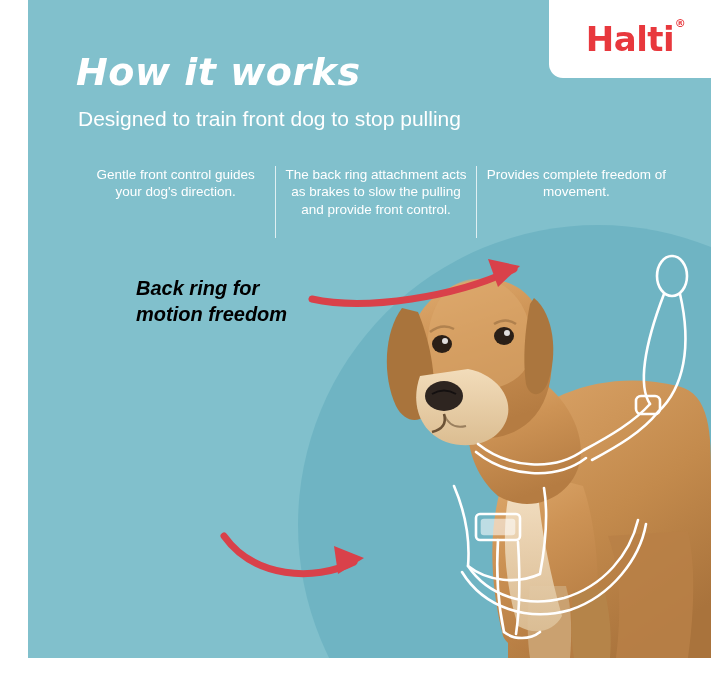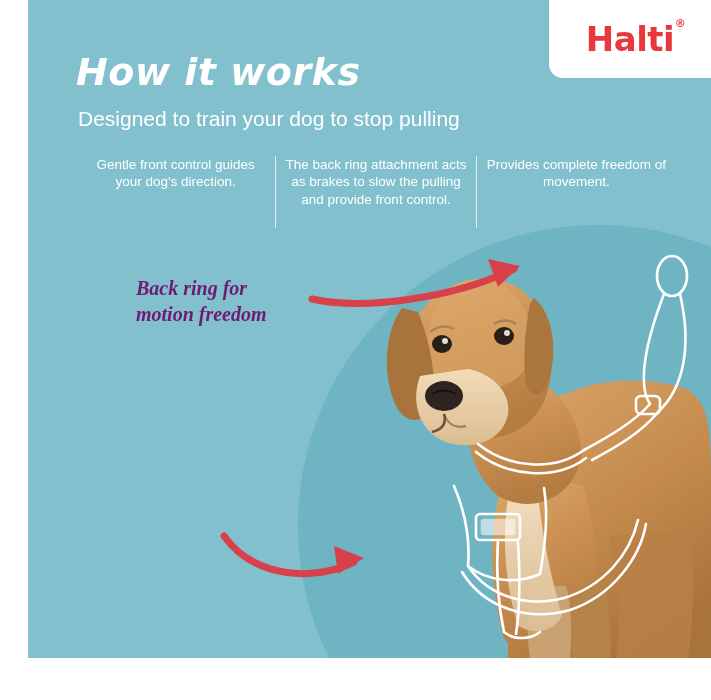--- a/index.html
+++ b/index.html
@@ -83,21 +83,21 @@
     top: 107px;
     font-size: 21px;
     color: #ffffff;
     font-weight: 400;
   }
 
   
   .columns {
     position: absolute;
     left: 48px;
-    top: 156px;
+    top: 166px;
     width: 600px;
     height: 80px;
     display: flex;
   }
   .col {
     flex: 1;
     text-align: center;
     color: #ffffff;
     font-size: 13.5px;
     line-height: 1.28;
@@ -107,22 +107,22 @@
   .col-div {
     width: 1px;
     background: rgba(255,255,255,0.75);
     height: 72px;
     align-self: flex-start;
   }
 
   
   .callout {
     position: absolute;
-    color: #701a75;
-    font-family: Liberation Serif, serif;
+    color: #000000;
+    font-family: Liberation Sans, sans-serif;
     font-style: italic;
     font-weight: bold;
     font-size: 20px;
     line-height: 1.3;
   }
   .callout-back { left: 108px; top: 275px; }
   .callout-front { left: 128px; top: 455px; }
 
   
   .arrow-svg {
@@ -255,21 +255,21 @@
     </svg>
   </div>
 
   <div class="logo-box">
     <div class="logo-text">
       <span>Halti</span><span class="reg">®</span>
     </div>
   </div>
 
   <div class="headline">How it works</div>
-  <div class="subhead">Designed to train your dog to stop pulling</div>
+  <div class="subhead">Designed to train front dog to stop pulling</div>
 
   <div class="columns">
     <div class="col">Gentle front control guides your dog's direction.</div>
     <div class="col-div"></div>
     <div class="col">The back ring attachment acts as brakes to slow the pulling and provide front control.</div>
     <div class="col-div"></div>
     <div class="col">Provides complete freedom of movement.</div>
   </div>
 
   <div class="callout callout-back">

